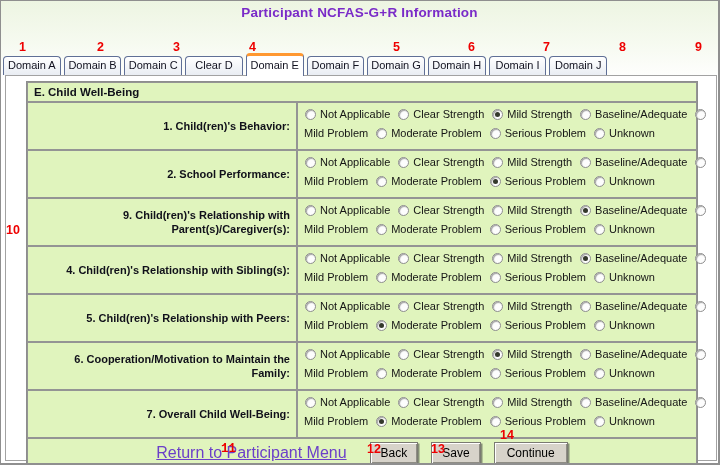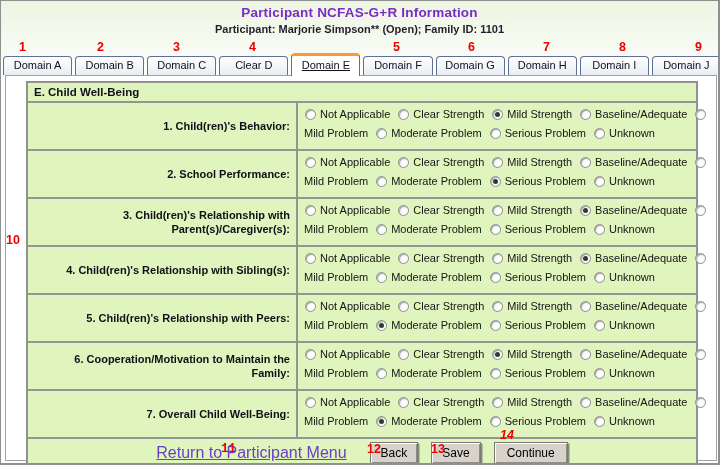--- a/index.html
+++ b/index.html
@@ -15,36 +15,36 @@
     overflow: hidden;
   }
 
   
   .hdr { position: absolute; top: 4px; left: 0; width: 100%; text-align: center; }
   .hdr h1 { font-size: 13.5px; font-weight: bold; color: var(--title-purple); letter-spacing: 0.2px; }
   .hdr h2 { font-size: 11px; font-weight: bold; color: #201f2b; margin-top: 3px; }
 
   
   .tabstrip {
-    position: absolute; left: 2px; top: 50px; width: 718px; height: 25px;
+    position: absolute; left: 2px; top: 50px; width: 604px; height: 25px;
     display: flex; gap: 3px; align-items: flex-end; z-index: 3;
   }
   .tab {
     flex: 1; height: 19px; margin-bottom: 1px;
     background: linear-gradient(#ffffff, #e9edf3);
     border: 1px solid var(--tab-border); border-bottom: none;
     border-radius: 4px 4px 0 0;
     font-size: 11px; line-height: 17px; text-align: center; color: #10101e;
     cursor: default; white-space: nowrap; overflow: hidden;
   }
   .tab.active {
     height: 23px; margin-bottom: 0;
     background: #ffffff;
     border-top: 3px solid var(--active-tab-orange);
-    line-height: 19px; font-weight: normal; text-decoration: underline;
+    line-height: 19px; font-weight: normal;
   }
 
   
   .panel {
     position: absolute; left: 4px; top: 74px; width: 712px; height: 386px;
     background: #fff; border: 1px solid #a2a2a2; z-index: 1;
   }
 
   
   table.assess {
@@ -89,21 +89,20 @@
   .overlay { position: absolute; inset: 0; z-index: 10; pointer-events: none; }
   .ann { position: absolute; font-size: 12.5px; font-weight: bold; color: var(--annotation-red); line-height: 13px; }
 </style>
 </head>
 <body>
 
 <div class="page">
 
   <div class="hdr">
     <h1>Participant NCFAS-G+R Information</h1>
-    <h2>Participant: Marjorie Simpson** (Open);  Family ID: 1101</h2>
   </div>
 
   <div class="tabstrip">
       <div class="tab">Domain A</div>
       <div class="tab">Domain B</div>
       <div class="tab">Domain C</div>
       <div class="tab">Clear D</div>
       <div class="tab active">Domain E</div>
       <div class="tab">Domain F</div>
       <div class="tab">Domain G</div>
@@ -132,21 +131,21 @@
             </td>
           </tr>
           <tr>
             <td class="q">2. School Performance:</td>
             <td class="opts">
               <div class="oline"><span class="radio"></span><span class="olabel">Not Applicable</span><span class="radio"></span><span class="olabel">Clear Strength</span><span class="radio"></span><span class="olabel">Mild Strength</span><span class="radio"></span><span class="olabel">Baseline/Adequate</span><span class="radio"></span></div>
               <div class="oline"><span class="olabel">Mild Problem</span><span class="radio"></span><span class="olabel">Moderate Problem</span><span class="radio sel"></span><span class="olabel">Serious Problem</span><span class="radio"></span><span class="olabel">Unknown</span></div>
             </td>
           </tr>
           <tr>
-            <td class="q">3. Child(ren)'s Relationship with Parent(s)/Caregiver(s):</td>
+            <td class="q">9. Child(ren)'s Relationship with Parent(s)/Caregiver(s):</td>
             <td class="opts">
               <div class="oline"><span class="radio"></span><span class="olabel">Not Applicable</span><span class="radio"></span><span class="olabel">Clear Strength</span><span class="radio"></span><span class="olabel">Mild Strength</span><span class="radio sel"></span><span class="olabel">Baseline/Adequate</span><span class="radio"></span></div>
               <div class="oline"><span class="olabel">Mild Problem</span><span class="radio"></span><span class="olabel">Moderate Problem</span><span class="radio"></span><span class="olabel">Serious Problem</span><span class="radio"></span><span class="olabel">Unknown</span></div>
             </td>
           </tr>
           <tr>
             <td class="q">4. Child(ren)'s Relationship with Sibling(s):</td>
             <td class="opts">
               <div class="oline"><span class="radio"></span><span class="olabel">Not Applicable</span><span class="radio"></span><span class="olabel">Clear Strength</span><span class="radio"></span><span class="olabel">Mild Strength</span><span class="radio sel"></span><span class="olabel">Baseline/Adequate</span><span class="radio"></span></div>
               <div class="oline"><span class="olabel">Mild Problem</span><span class="radio"></span><span class="olabel">Moderate Problem</span><span class="radio"></span><span class="olabel">Serious Problem</span><span class="radio"></span><span class="olabel">Unknown</span></div>
@@ -192,20 +191,20 @@
   <div class="overlay">
       <span class="ann" style="left: 18px; top: 40px;">1</span>
       <span class="ann" style="left: 96px; top: 40px;">2</span>
       <span class="ann" style="left: 172px; top: 40px;">3</span>
       <span class="ann" style="left: 248px; top: 40px;">4</span>
       <span class="ann" style="left: 392px; top: 40px;">5</span>
       <span class="ann" style="left: 467px; top: 40px;">6</span>
       <span class="ann" style="left: 542px; top: 40px;">7</span>
       <span class="ann" style="left: 618px; top: 40px;">8</span>
       <span class="ann" style="left: 694px; top: 40px;">9</span>
-      <span class="ann" style="left: 5px; top: 233px;">10</span>
+      <span class="ann" style="left: 5px; top: 223px;">10</span>
       <span class="ann" style="left: 220px; top: 442px; font-family: Liberation Mono, monospace;">11</span>
       <span class="ann" style="left: 366px; top: 442px;">12</span>
       <span class="ann" style="left: 430px; top: 442px;">13</span>
-      <span class="ann" style="left: 499px; top: 428px; font-style: italic;">14</span>
+      <span class="ann" style="left: 499px; top: 428px;">14</span>
     </div>
 
 </div>
 
 </body></html>

